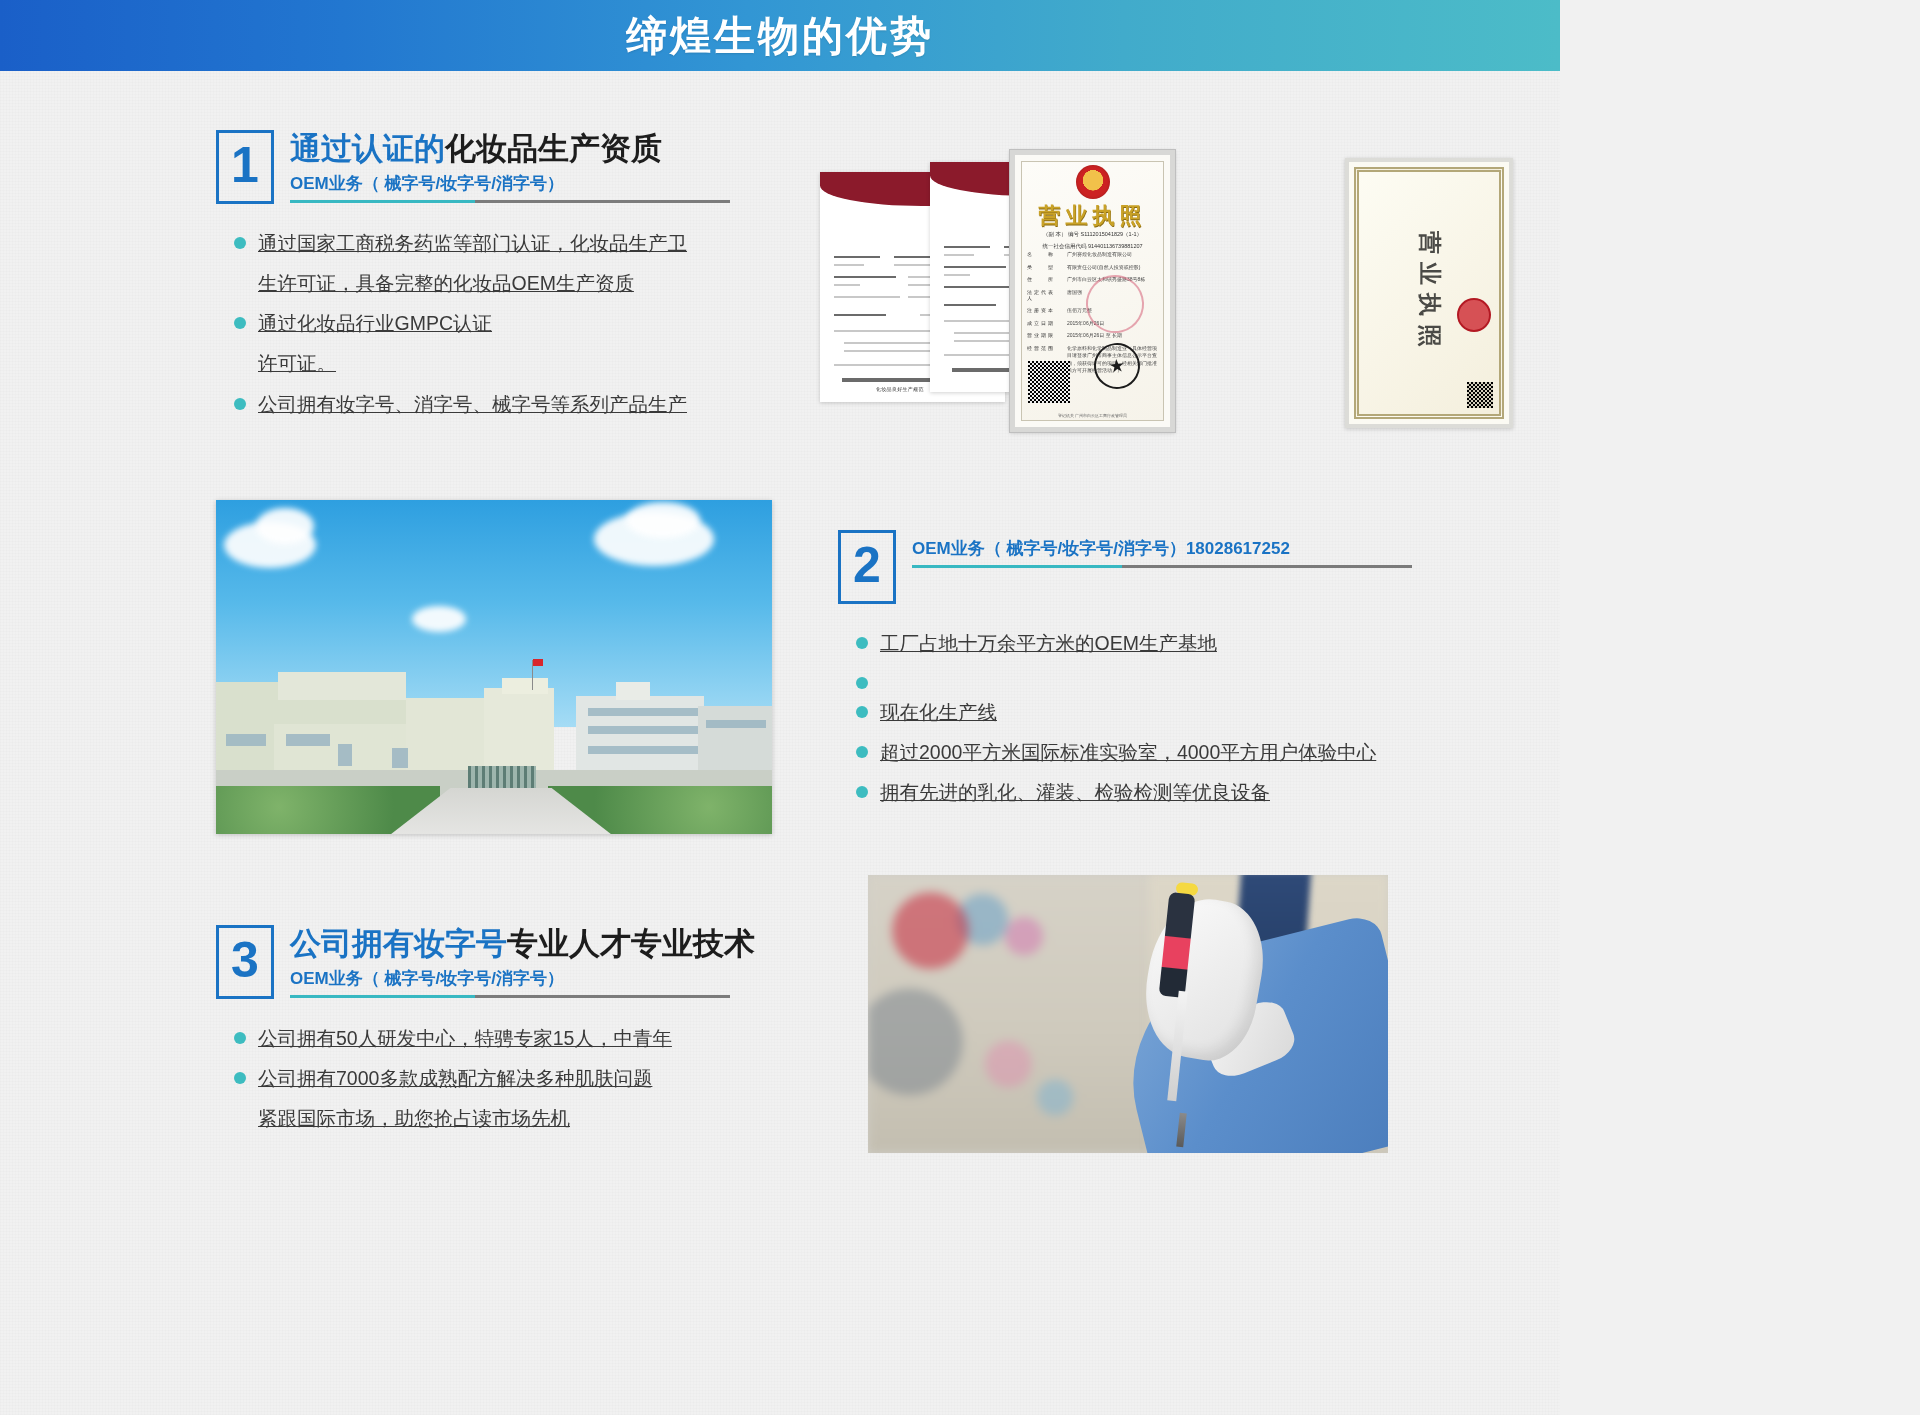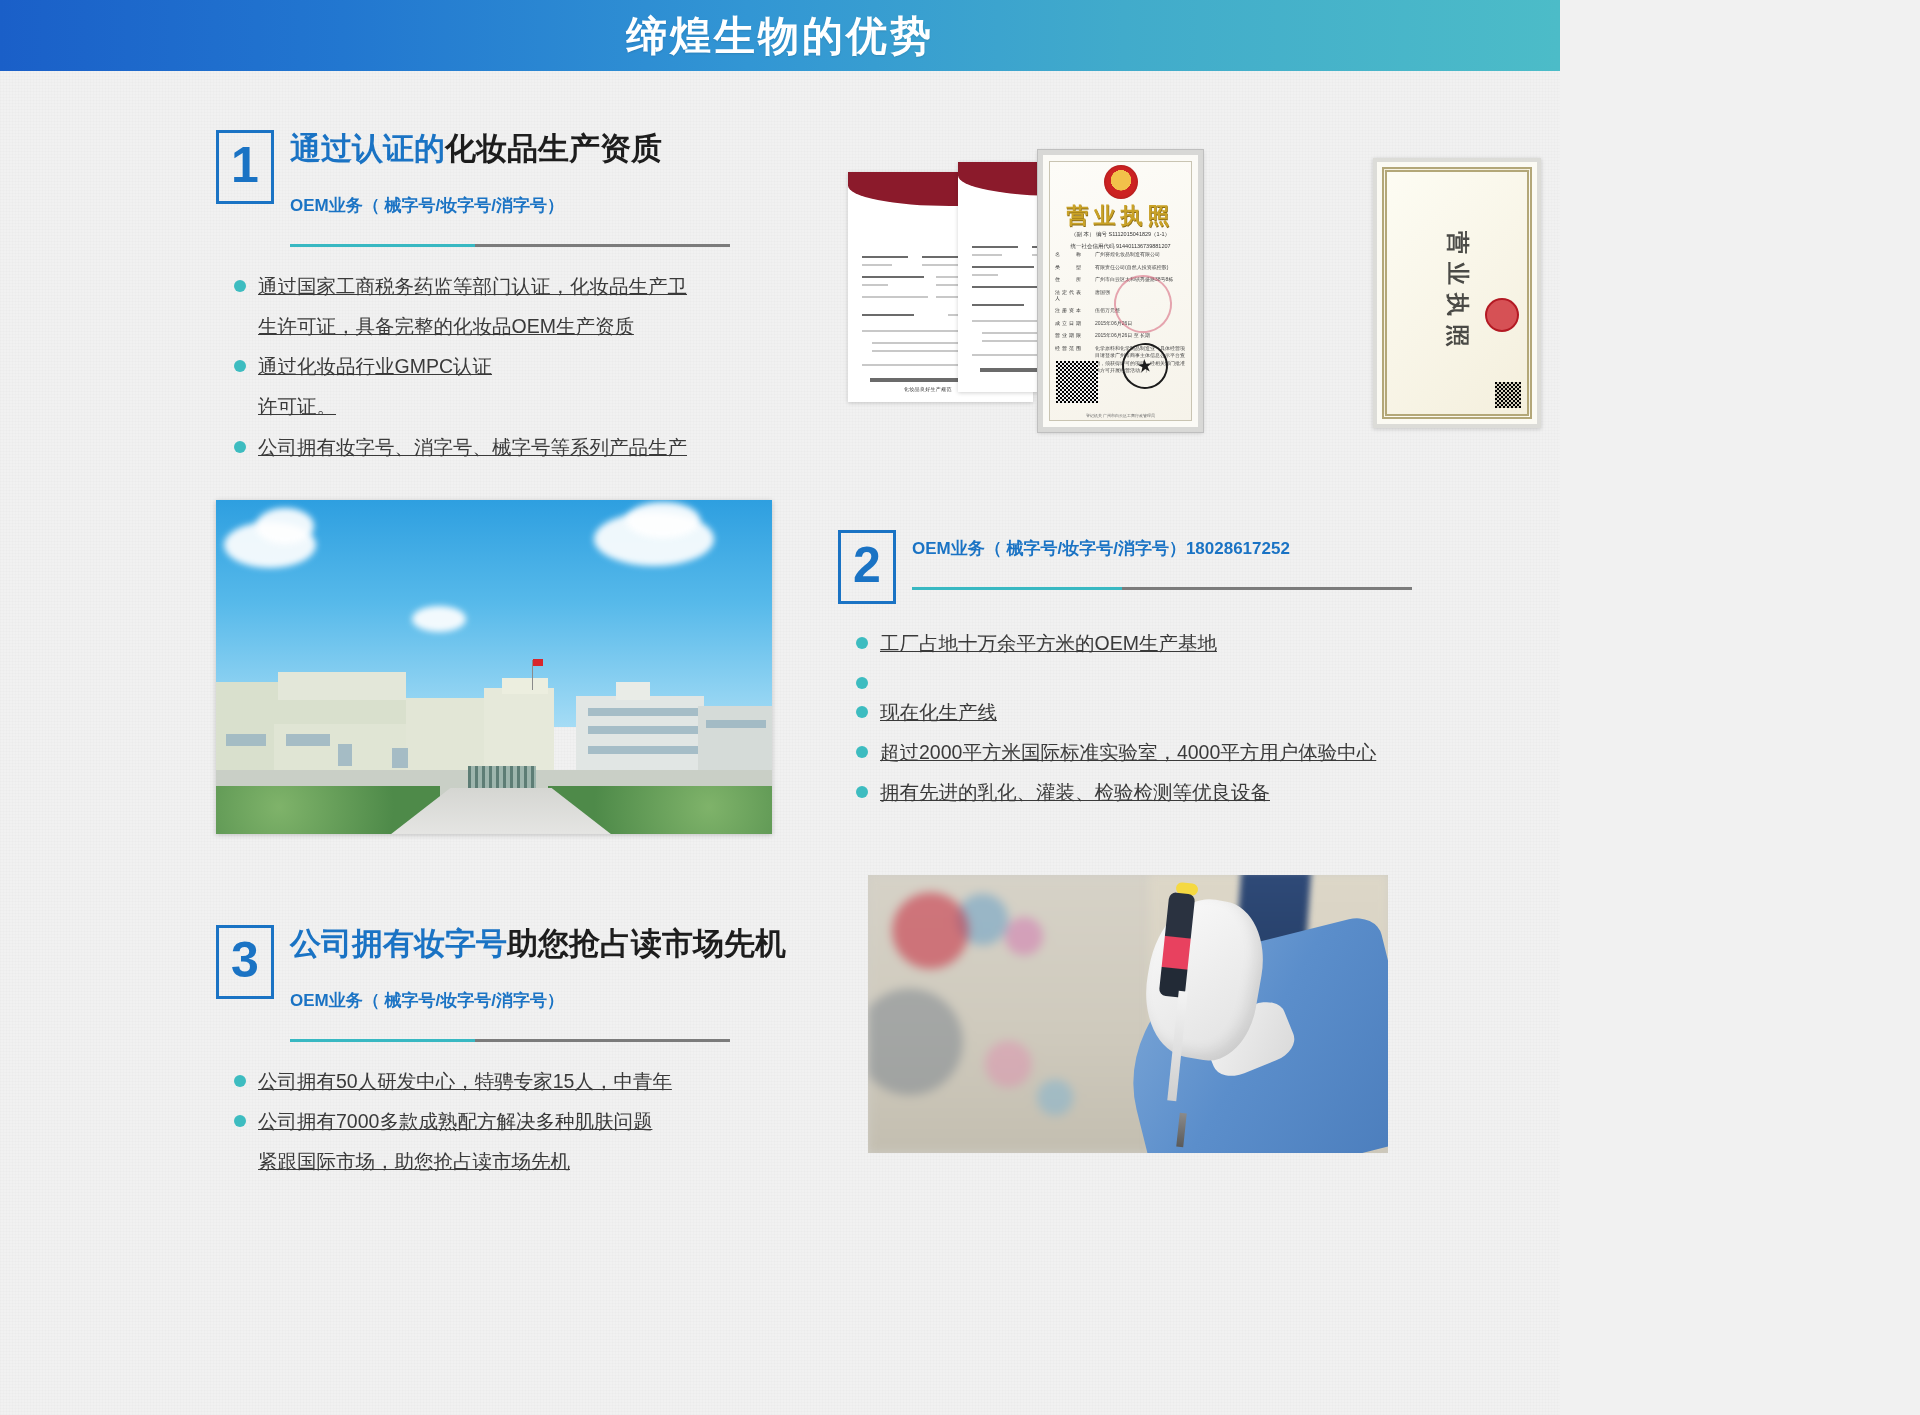--- a/index.html
+++ b/index.html
@@ -78,21 +78,20 @@
     position: relative;
     top: -2px;
   }
 
   .head-text {
     margin-left: 16px;
     display: flex;
     flex-direction: column;
     justify-content: flex-start;
     padding-top: 2px;
-    gap: 22px;
   }
 
   .title {
     font-size: 31px;
     font-weight: bold;
     line-height: 1.12;
     white-space: nowrap;
   }
   .title .t-blue { color: #1a73c4; }
   .title .t-dark { color: #1d1d1d; }
@@ -154,21 +153,20 @@
   .photo { position: absolute; overflow: hidden; }
 
   
   .cert-group { position: absolute; left: 820px; top: 140px; width: 740px; height: 300px; }
 
   .cert {
     position: absolute;
     background: #ffffff;
     box-shadow: 0 1px 4px rgba(0,0,0,.18);
     overflow: hidden;
-    margin-left: 28px;
   }
   .cert-gmp { width: 185px; height: 230px; }
   .cert-gmp .maroon {
     position: absolute; left: 0; top: 0; width: 100%; height: 34px;
     background: #8b1a2b;
     border-bottom-left-radius: 55% 60%;
     border-bottom-right-radius: 18% 40%;
   }
   .cert-gmp .bv-logo {
     position: absolute; right: 24px; top: 34px;
@@ -650,21 +648,21 @@
     <div class="pipette-tip"></div>
   </div>
 
   <div class="block" style="left:216px; top:925px; width:520px;">
     <div class="head-row">
       <div class="numbox">
         <span>3</span>
       </div>
       <div class="head-text">
         <div class="title">
-          <span class="t-blue">公司拥有妆字号</span><span class="t-dark">助您抢占读市场先机</span>
+          <span class="t-blue">公司拥有妆字号</span><span class="t-dark">专业人才专业技术</span>
         </div>
         <div class="subtitle">OEM业务（ 械字号/妆字号/消字号）</div>
         <div class="rule" style="width:440px;"></div>
       </div>
     </div>
 
     <div class="bullets" style="margin-left:18px;">
       <div class="bullet">
         <div class="dot"></div>
         <div class="btext">公司拥有50人研发中心，特骋专家15人，中青年</div>

